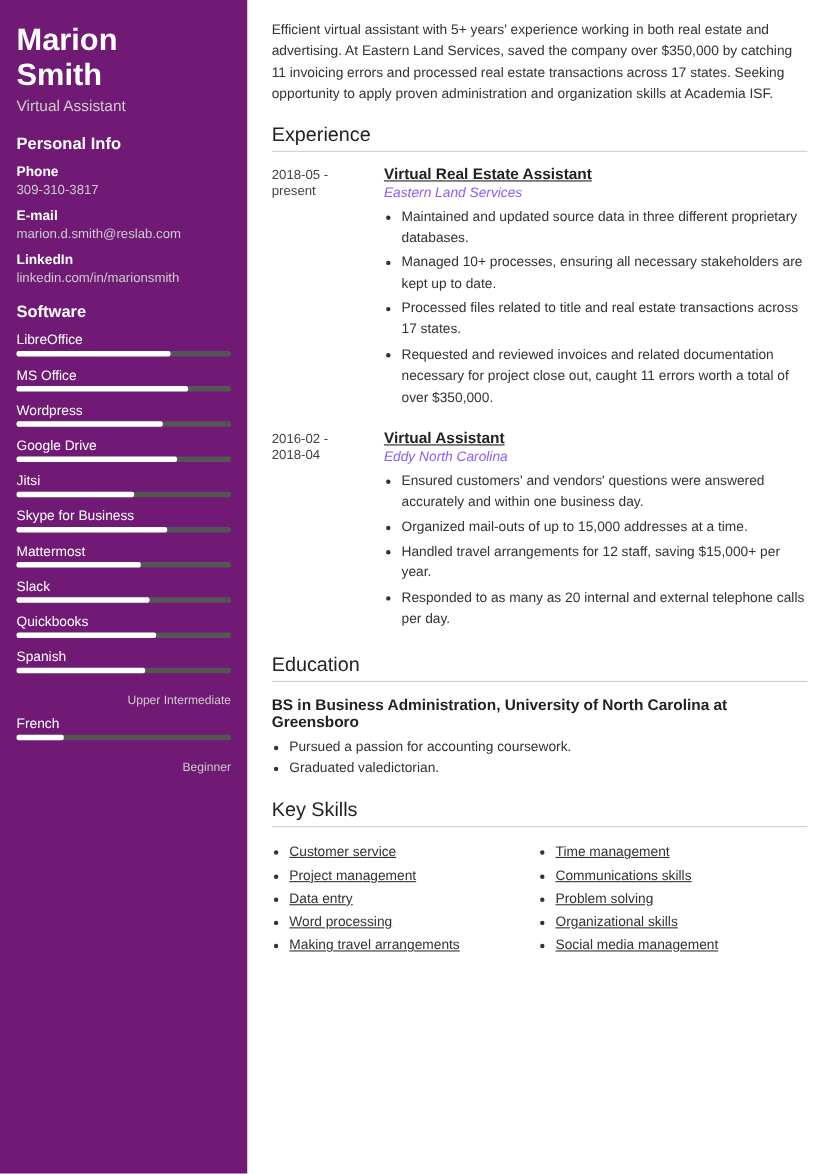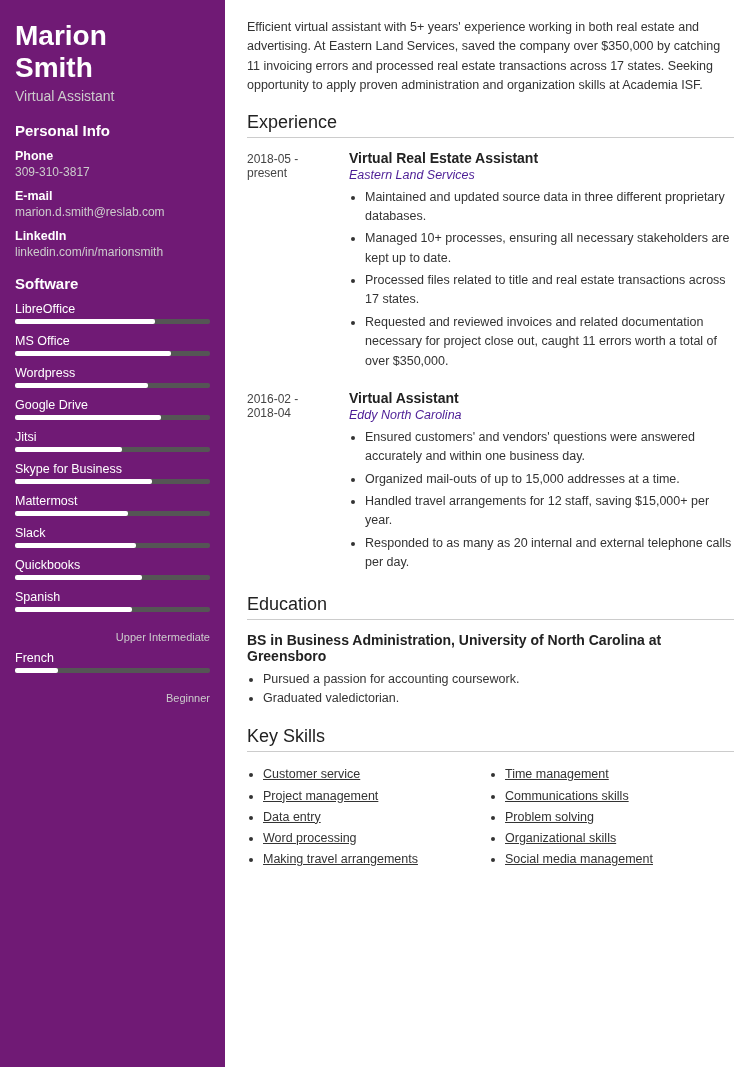--- a/index.html
+++ b/index.html
@@ -135,26 +135,27 @@
     }
 
     .exp-body {
       flex: 1;
     }
 
     .exp-job-title {
       font-size: 14px;
       font-weight: bold;
       margin-bottom: 2px;
+      text-decoration: underline;
     }
 
     .exp-company {
       font-size: 12.5px;
       font-style: italic;
-      color: #4c1d95;
+      color: #8b5cf6;
       margin-bottom: 6px;
     }
 
     .exp-bullets {
       padding-left: 16px;
       font-size: 12.5px;
       line-height: 1.55;
       color: #333;
     }
 

